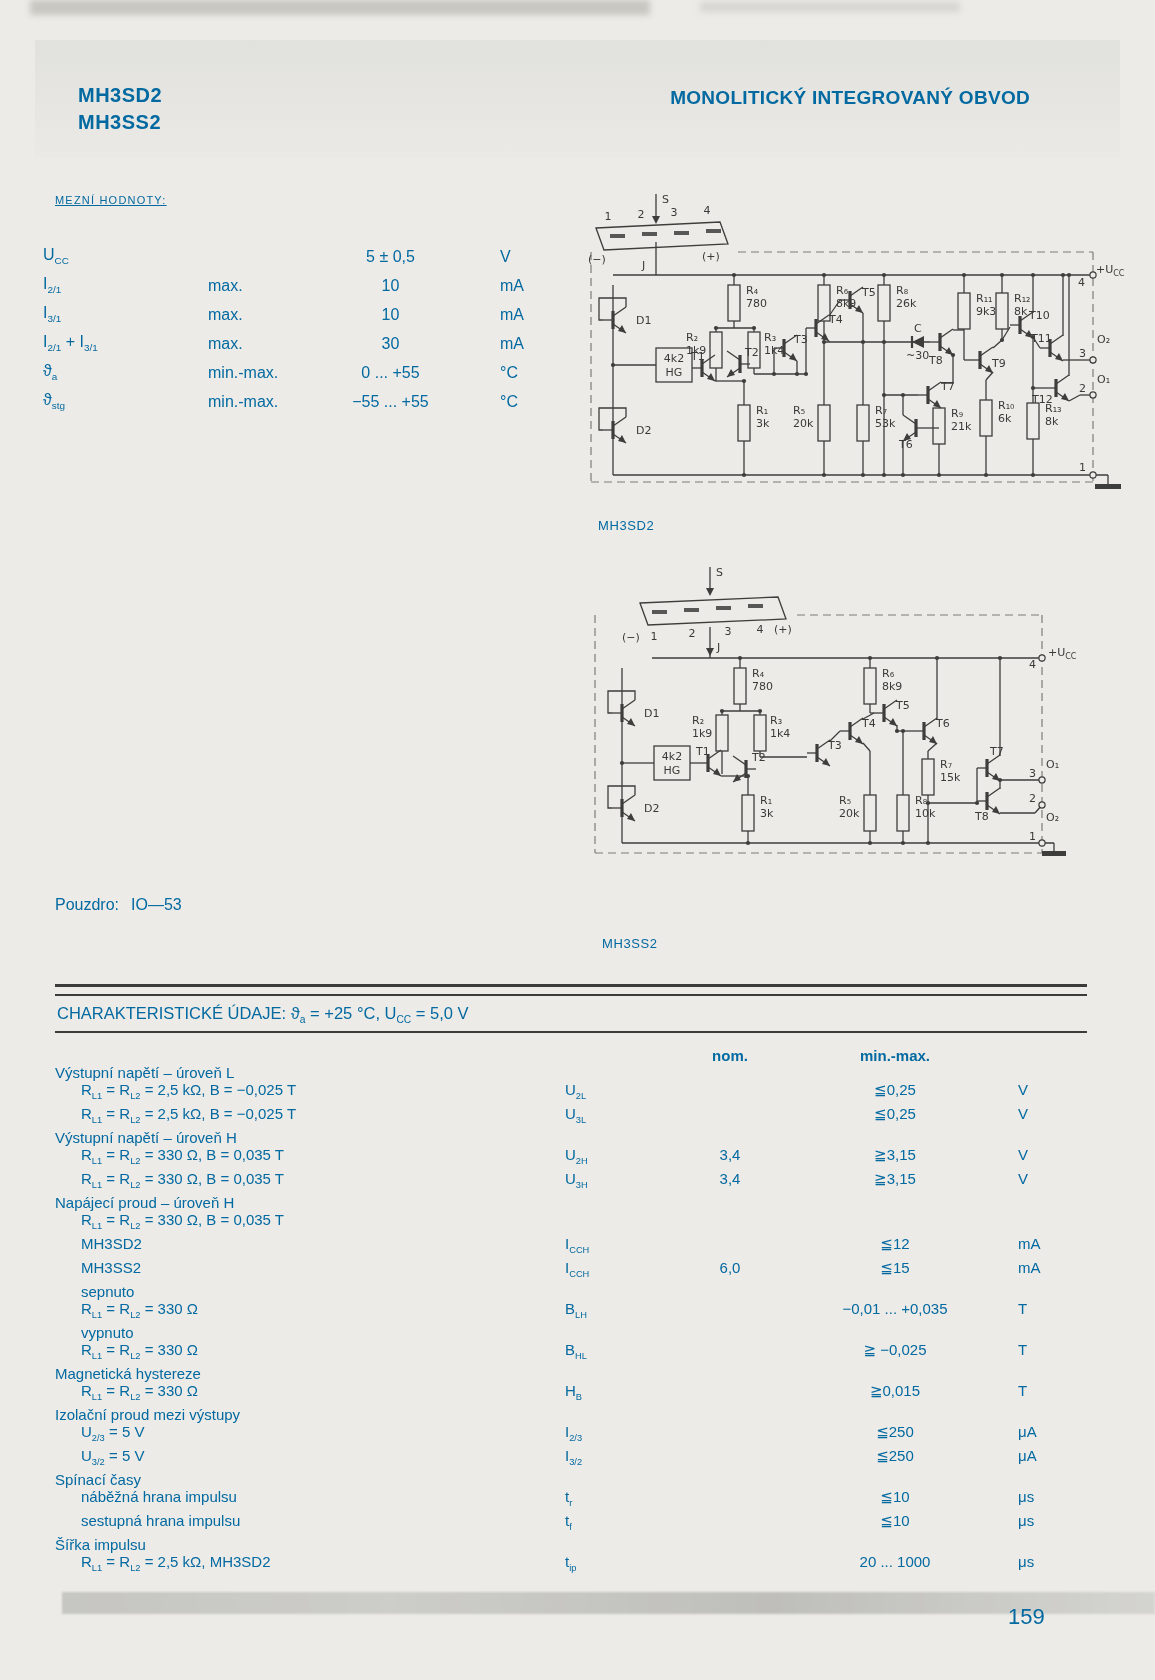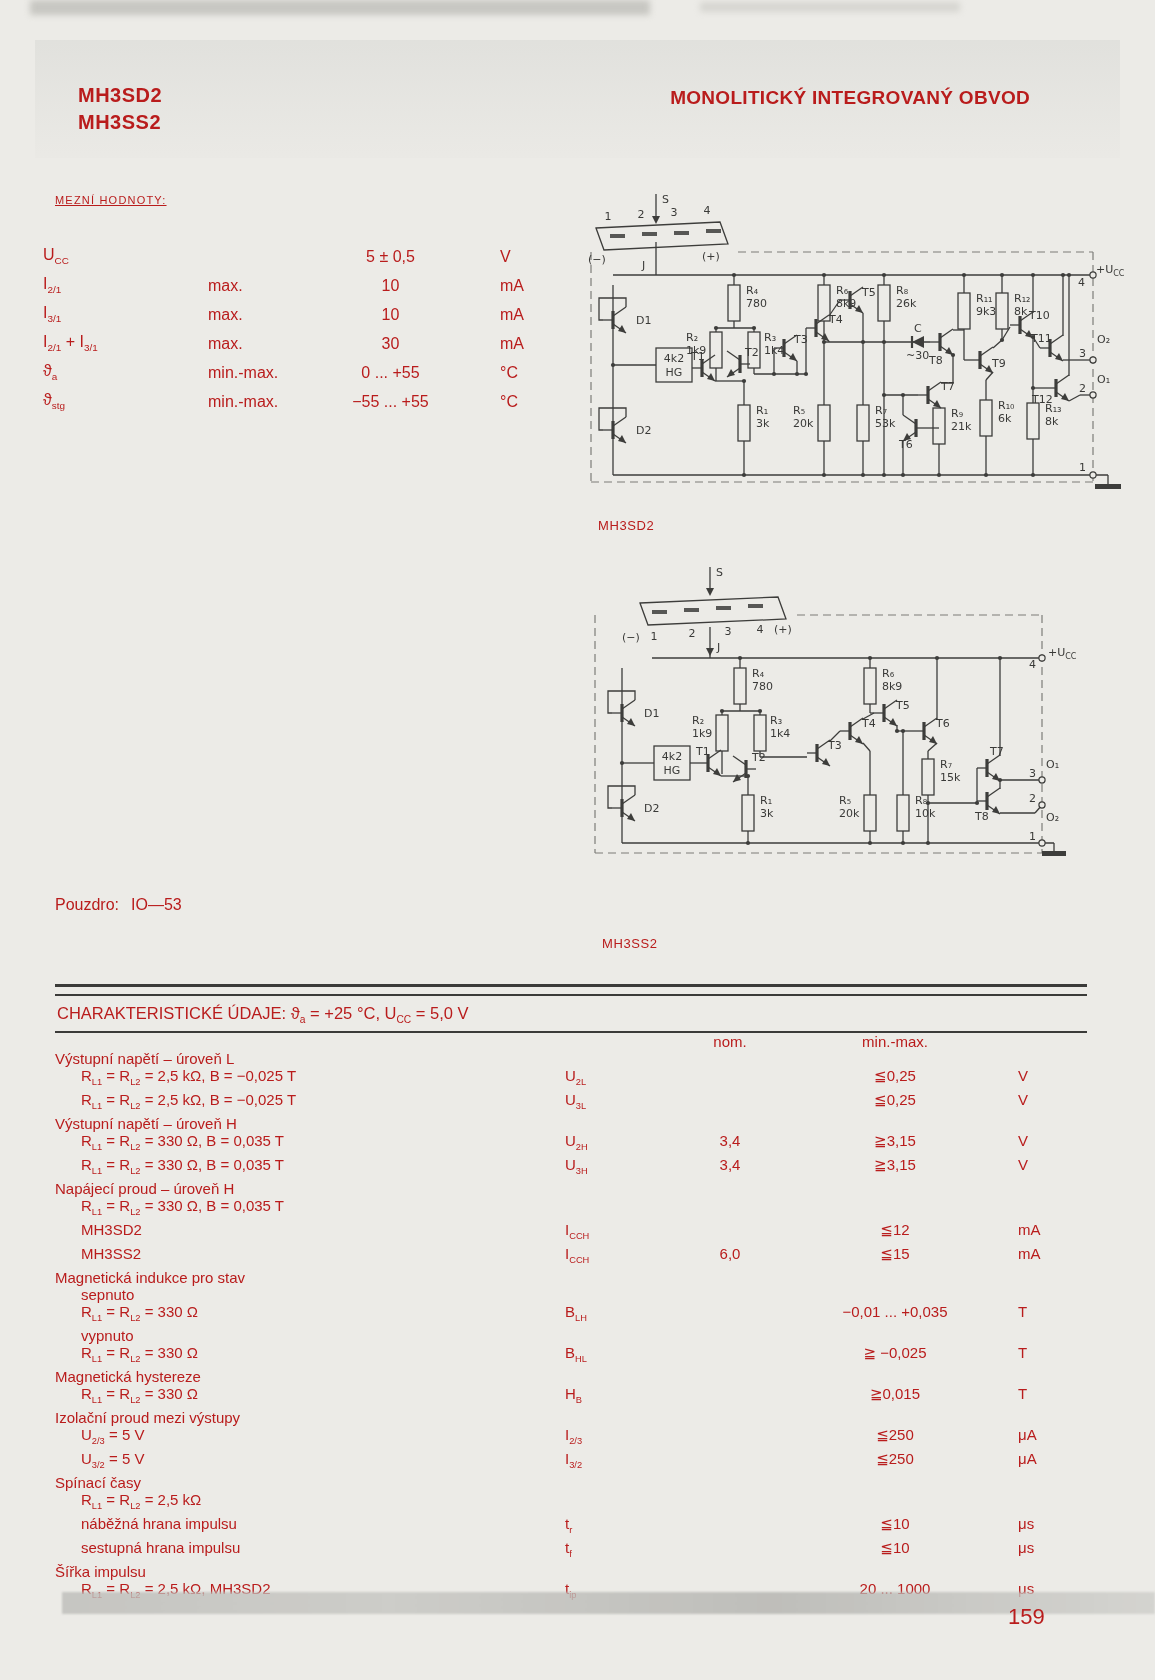--- a/index.html
+++ b/index.html
@@ -1,17 +1,17 @@
 <!DOCTYPE html>
 <html><head>
 <meta charset="utf-8">
 <style>
   html,body{margin:0;padding:0;background:#d9d9d5;}
   .page{position:relative;width:1155px;height:1680px;background:#ecebe7;overflow:hidden;
-        color:#b91c1c;font-family:"Liberation Sans",sans-serif;}
+        color:#0369a1;font-family:"Liberation Sans",sans-serif;}
   .artifact{position:absolute;pointer-events:none;}
   .smudge1{left:30px;top:0;width:620px;height:15px;background:#a3a39d;opacity:.5;filter:blur(3px);}
   .smudge2{left:700px;top:2px;width:260px;height:10px;background:#b5b5af;opacity:.4;filter:blur(3px);}
   .hdrband{left:35px;top:40px;width:1085px;height:118px;background:linear-gradient(180deg,#dfdfdb,#eae9e5);opacity:.85;}
   .scanbar{left:62px;top:1592px;width:1093px;height:22px;opacity:.8;filter:blur(1px);
            background:linear-gradient(90deg,#bdbdb9,#c6c6c2 30%,#b4b4b0 65%,#cfcfcb);}
   .hdr-part{position:absolute;left:78px;top:82px;font-size:20px;font-weight:bold;line-height:27px;letter-spacing:.5px;}
   .hdr-title{position:absolute;left:330px;top:84px;width:700px;text-align:right;
              font-size:19px;font-weight:bold;line-height:27px;letter-spacing:.3px;}
   .sec-h{position:absolute;left:55px;top:194px;font-size:11px;letter-spacing:1.2px;text-decoration:underline;}
@@ -26,21 +26,21 @@
   .caption{position:absolute;font-size:13px;letter-spacing:.6px;}
   #cap1{left:598px;top:518px;}
   #cap2{left:602px;top:936px;}
   .pouzdro{position:absolute;left:55px;top:896px;font-size:16px;}
   .pouzdro .val{margin-left:12px;}
   .char{position:absolute;left:55px;top:984px;width:1032px;}
   .rule-d{height:7px;border-top:3px solid #3b3b39;border-bottom:2px solid #3b3b39;}
   .char-h{padding:8px 2px 6px;font-size:16.5px;}
   .rule-s{border-top:2.5px solid #3b3b39;}
   .char-cols,.char-row{display:grid;grid-template-columns:510px 105px 120px 210px 87px;}
-  .char-cols{font-weight:normal;font-size:15px;padding-top:0;}
+  .char-cols{font-weight:bold;font-size:15px;padding-top:14px;}
   .char-row{font-size:15px;line-height:17px;}
   .sec-head{}
   .c-label.ind{padding-left:26px;}
   .c-nom,.nomh,.c-mm,.mmh{text-align:center;}
   .c-unit{padding-left:18px;}
   .pageno{position:absolute;left:1008px;top:1604px;font-size:22px;}
   
   .w{fill:none;stroke:#3d3d3b;stroke-width:1.3;}
   .dash{fill:none;stroke:#7d7d79;stroke-width:1.2;stroke-dasharray:8 5;}
   .comp{fill:none;stroke:#3d3d3b;stroke-width:1.3;}
@@ -665,23 +665,20 @@
           <span class="c-mm">≦12</span>
           <span class="c-unit">mA</span>
         </div>
         <div class="char-row">
           <span class="c-label ind">MH3SS2</span>
           <span class="c-sym">I<sub>CCH</sub></span>
           <span class="c-nom">6,0</span>
           <span class="c-mm">≦15</span>
           <span class="c-unit">mA</span>
         </div>
-        <div class="char-row sec-head">
-          <span class="c-label">Magnetická indukce pro stav</span>
-        </div>
         <div class="char-row">
           <span class="c-label ind">sepnuto</span>
           <span class="c-sym"></span>
           <span class="c-nom"></span>
           <span class="c-mm"></span>
           <span class="c-unit"></span>
         </div>
         <div class="char-row">
           <span class="c-label ind">R<sub>L1</sub> = R<sub>L2</sub> = 330 Ω</span>
           <span class="c-sym">B<sub>LH</sub></span>
@@ -725,27 +722,20 @@
         </div>
         <div class="char-row">
           <span class="c-label ind">U<sub>3/2</sub> = 5 V</span>
           <span class="c-sym">I<sub>3/2</sub></span>
           <span class="c-nom"></span>
           <span class="c-mm">≦250</span>
           <span class="c-unit">μA</span>
         </div>
         <div class="char-row sec-head">
           <span class="c-label">Spínací časy</span>
-        </div>
-        <div class="char-row">
-          <span class="c-label ind">R<sub>L1</sub> = R<sub>L2</sub> = 2,5 kΩ</span>
-          <span class="c-sym"></span>
-          <span class="c-nom"></span>
-          <span class="c-mm"></span>
-          <span class="c-unit"></span>
         </div>
         <div class="char-row">
           <span class="c-label ind">náběžná hrana impulsu</span>
           <span class="c-sym">t<sub>r</sub></span>
           <span class="c-nom"></span>
           <span class="c-mm">≦10</span>
           <span class="c-unit">μs</span>
         </div>
         <div class="char-row">
           <span class="c-label ind">sestupná hrana impulsu</span>

